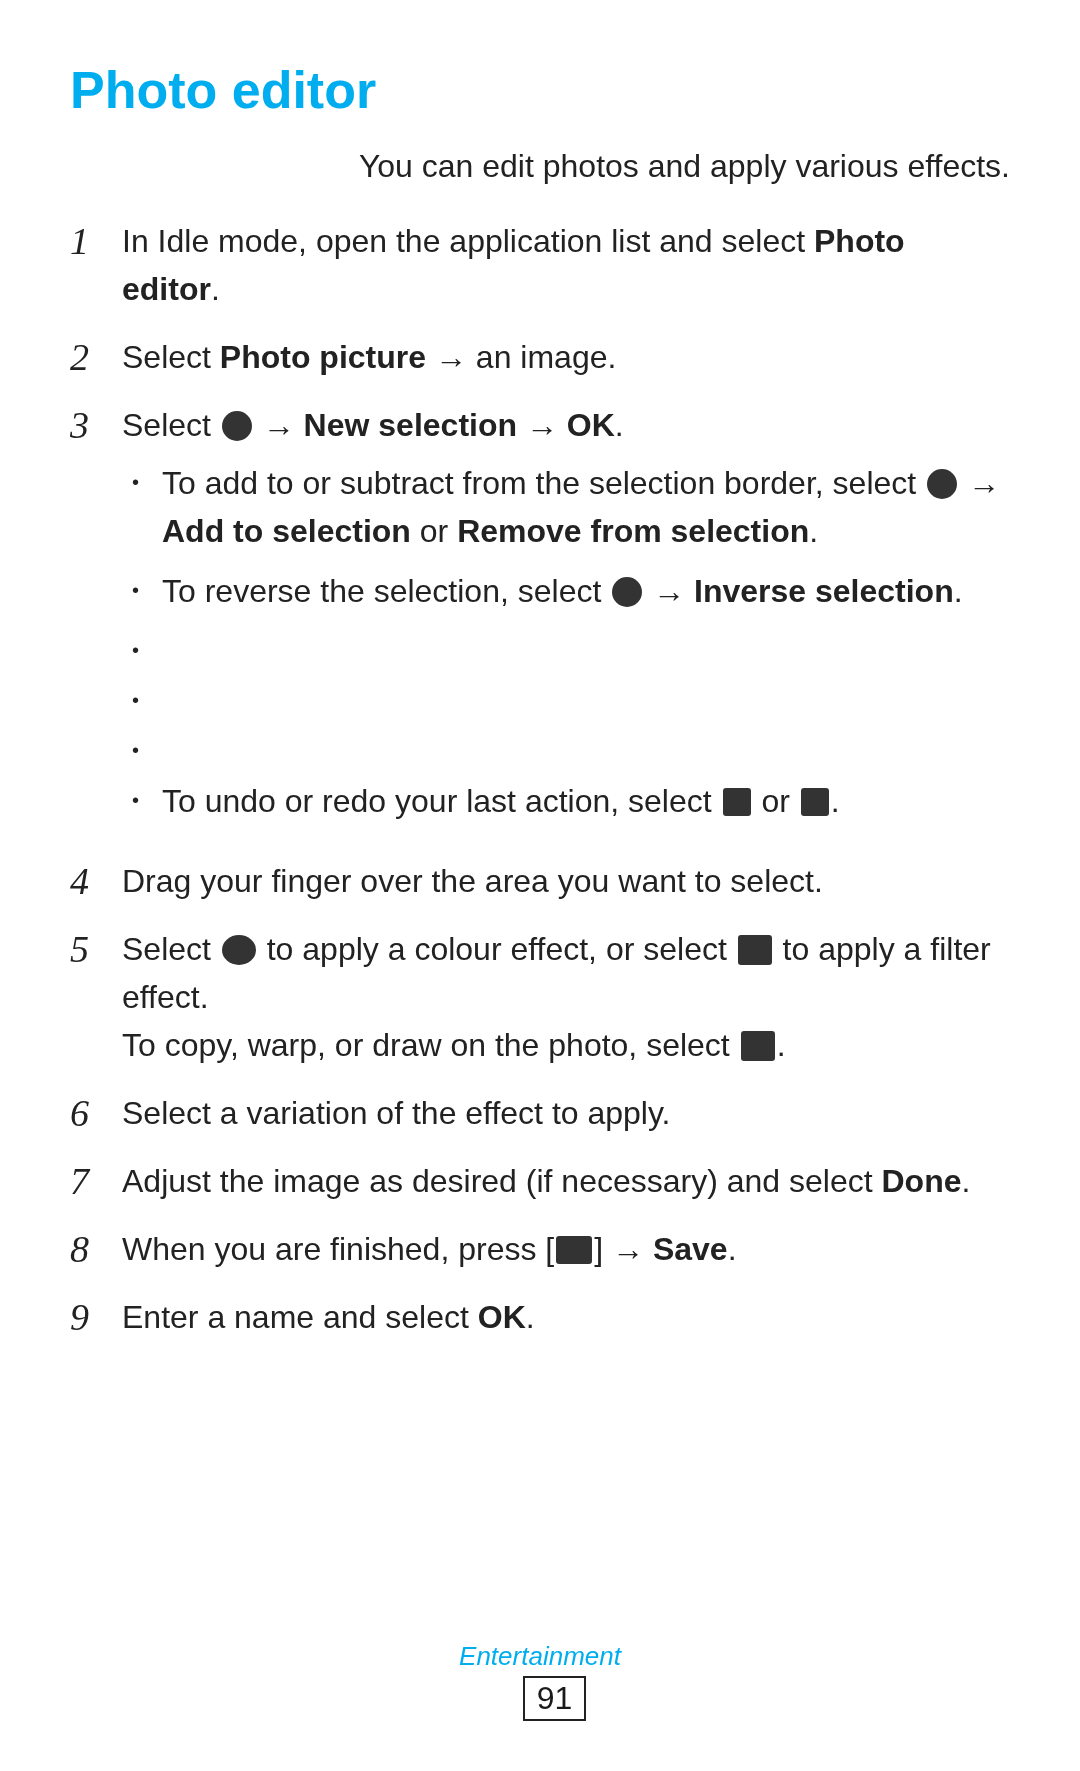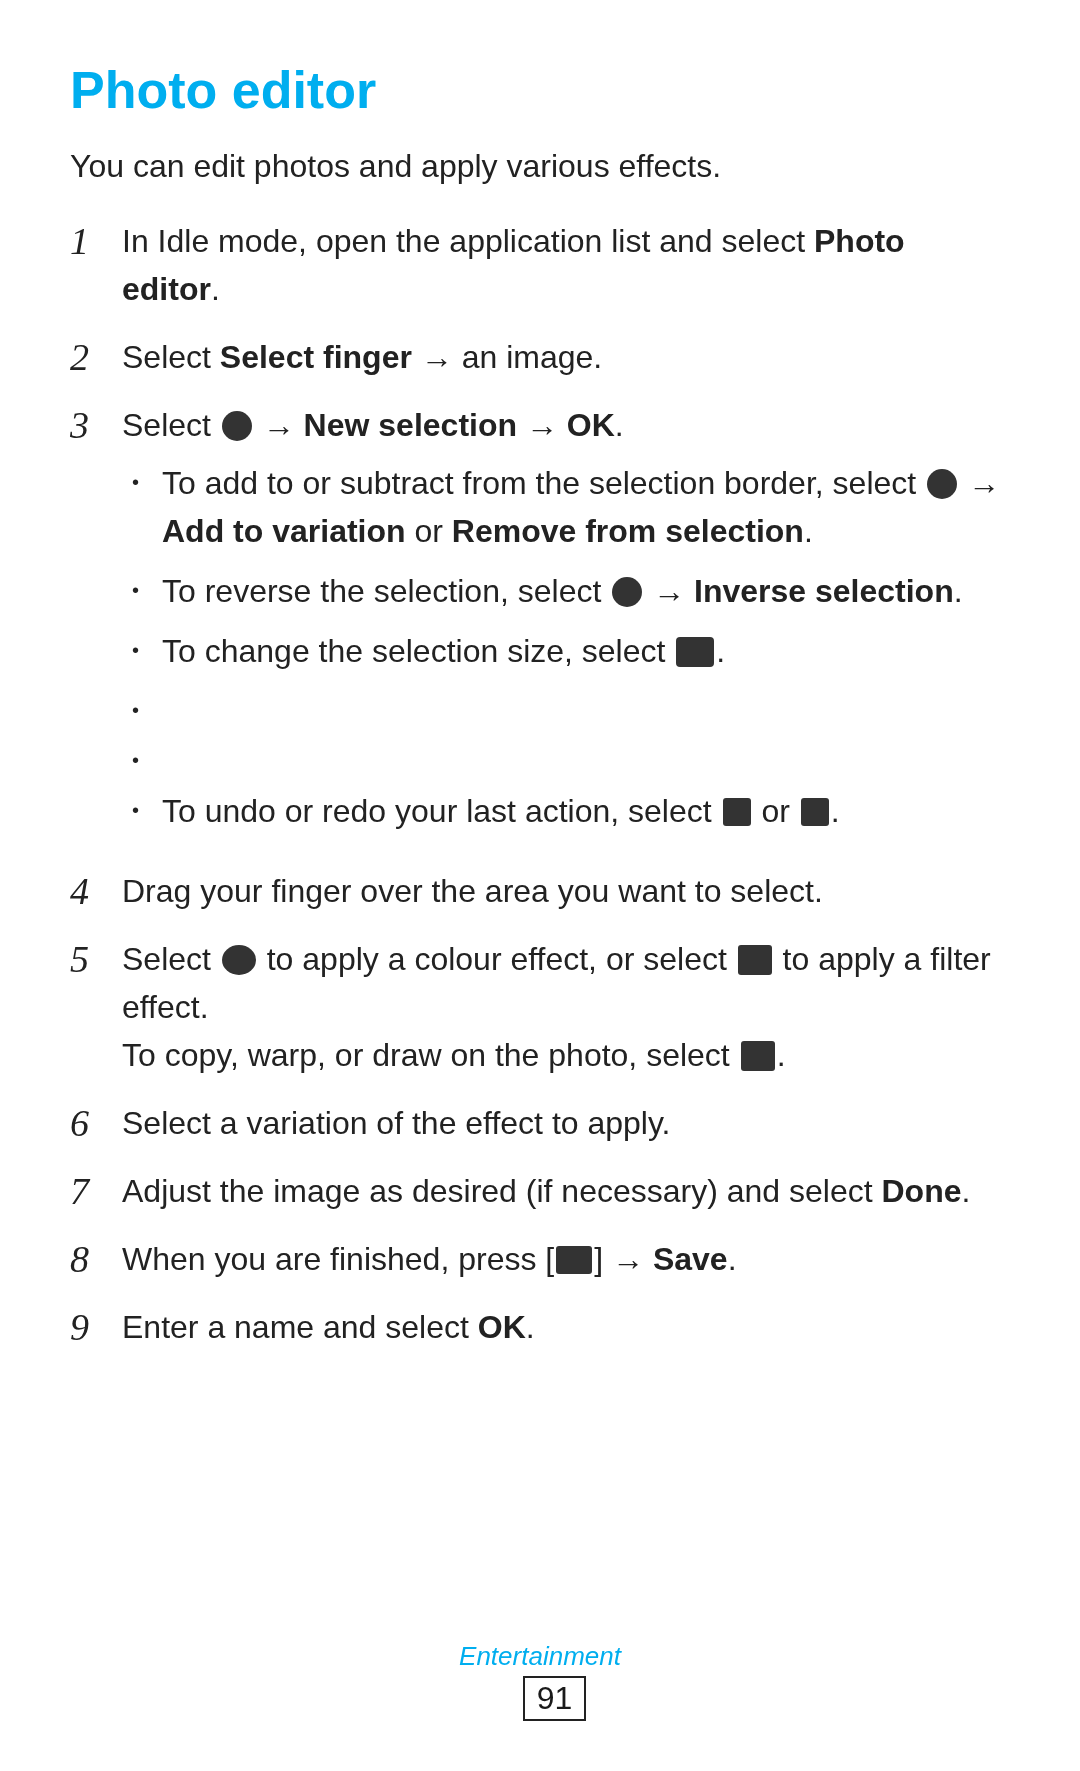--- a/index.html
+++ b/index.html
@@ -22,20 +22,21 @@
       font-size: 52px;
       font-weight: bold;
       color: #00AEEF;
       margin-bottom: 28px;
     }
 
     .intro-text {
       font-size: 32px;
       margin-bottom: 32px;
       color: #222;
+      text-align: right;
     }
 
     .steps-list {
       list-style: none;
       padding: 0;
     }
 
     .step-item {
       display: flex;
       align-items: flex-start;
@@ -118,51 +119,47 @@
   <li class="step-item">
     <span class="step-number"><em>1</em></span>
     <div class="step-content">
       In Idle mode, open the application list and select <b>Photo editor</b>.
     </div>
   </li>
 
   <li class="step-item">
     <span class="step-number"><em>2</em></span>
     <div class="step-content">
-      Select <b>Select finger</b> → an image.
+      Select <b>Photo picture</b> → an image.
     </div>
   </li>
 
   <li class="step-item">
     <span class="step-number"><em>3</em></span>
     <div class="step-content">
       Select <span style="display:inline-block;width:30px;height:30px;background:#333;border-radius:50%;vertical-align:middle;margin:0 2px;position:relative;top:-2px;"></span> → <b>New selection</b> → <b>OK</b>.
       <ul class="sub-bullets">
         <li class="sub-bullet-item">
           <span class="bullet-dot">•</span>
           <span>
             To add to or subtract from the selection border, select 
             <span style="display:inline-block;width:30px;height:30px;background:#333;border-radius:50%;vertical-align:middle;margin:0 2px;position:relative;top:-2px;"></span>
-            → <b>Add to variation</b> or <b>Remove from selection</b>.
+            → <b>Add to selection</b> or <b>Remove from selection</b>.
           </span>
         </li>
         <li class="sub-bullet-item">
           <span class="bullet-dot">•</span>
           <span>
             To reverse the selection, select 
             <span style="display:inline-block;width:30px;height:30px;background:#333;border-radius:50%;vertical-align:middle;margin:0 2px;position:relative;top:-2px;"></span>
             → <b>Inverse selection</b>.
           </span>
         </li>
         <li class="sub-bullet-item">
           <span class="bullet-dot">•</span>
-          <span>
-            To change the selection size, select 
-            <span style="display:inline-block;width:38px;height:30px;background:#333;border-radius:4px;vertical-align:middle;margin:0 2px;position:relative;top:-2px;"></span>.
-          </span>
         </li>
         <li class="sub-bullet-item">
           <span class="bullet-dot">•</span>
         </li>
         <li class="sub-bullet-item">
           <span class="bullet-dot">•</span>
         </li>
         <li class="sub-bullet-item">
           <span class="bullet-dot">•</span>
           <span>

